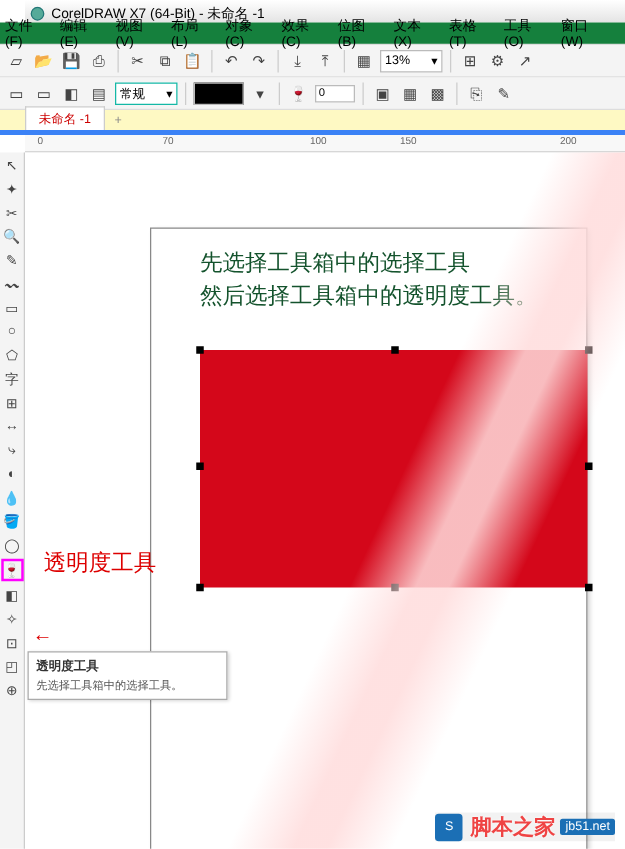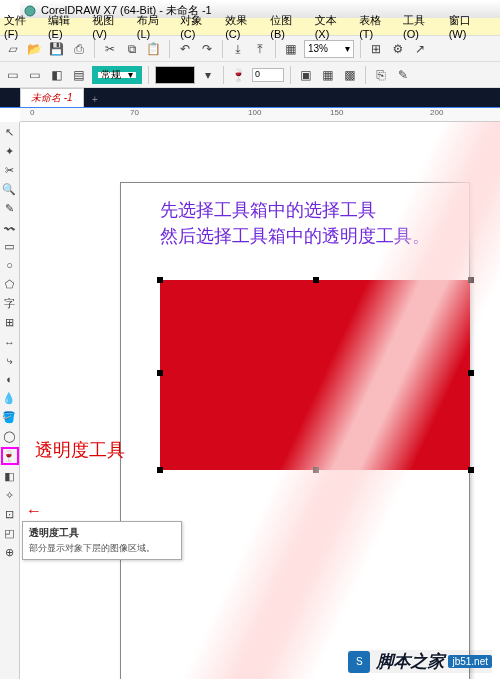--- a/index.html
+++ b/index.html
@@ -1,50 +1,50 @@
 <!DOCTYPE html>
 <html><head>
 <meta charset="utf-8">
 <style>
 * { box-sizing: border-box; margin: 0; padding: 0; font-family: "Microsoft YaHei", sans-serif; }
 body { width: 500px; height: 679px; background: #fff; overflow: hidden; position: relative; }
 .titlebar { height: 18px; background: linear-gradient(#fff,#e4e4e4); display: flex; align-items: flex-end; padding: 0 4px; font-size: 11px; margin-left: 20px; }
 .titlebar svg { margin-right: 4px; }
-.menubar { height: 18px; background: #fef9c3; display: flex; align-items: center; padding: 0 4px; font-size: 11px; border-bottom: 1px solid #ddd; }
+.menubar { height: 18px; background: #15803d; display: flex; align-items: center; padding: 0 4px; font-size: 11px; border-bottom: 1px solid #ddd; }
 .menubar span { margin-right: 10px; cursor: default; }
 .toolbar1, .toolbar2 { height: 26px; background: #f4f4f4; display: flex; align-items: center; padding: 0 4px; gap: 4px; border-bottom: 1px solid #ddd; }
 .tb-btn { width: 18px; height: 18px; display: flex; align-items: center; justify-content: center; font-size: 12px; color: #444; }
 .tb-sep { width: 1px; height: 18px; background: #ccc; margin: 0 2px; }
 .zoom-box { width: 50px; height: 18px; border: 1px solid #bbb; background: #fff; font-size: 10px; padding: 0 3px; display: flex; align-items: center; }
-.style-box { width: 50px; height: 18px; border: 6px solid #14b8a6; background: #fff; font-size: 10px; display: flex; align-items: center; padding: 0 3px; }
+.style-box { width: 50px; height: 18px; border: 1px solid #14b8a6; background: #fff; font-size: 10px; display: flex; align-items: center; padding: 0 3px; }
 .color-box { width: 40px; height: 18px; border: 1px solid #bbb; background: #000; }
-.tabbar { height: 20px; background: #0f172a; border-bottom: 1px solid #3b82f6; display: flex; align-items: flex-end; padding-left: 20px; font-size: 10px; font-style: italic; }
+.tabbar { height: 20px; background: #fef9c3; border-bottom: 4px solid #3b82f6; display: flex; align-items: flex-end; padding-left: 20px; font-size: 10px; }
 .tab { padding: 2px 10px; background: #fff; border: 1px solid #ccc; border-bottom: none; color: #c00; }
 .tab-add { padding: 2px 8px; color: #888; }
 .workspace { position: relative; height: 580px; background: #fff; }
 .ruler-h { position: absolute; top: 0; left: 20px; right: 0; height: 14px; background: #f8f8f8; border-bottom: 1px solid #ccc; font-size: 8px; overflow: hidden; }
 .ruler-h span { position: absolute; top: 0; color: #666; }
 .toolbox { position: absolute; top: 14px; left: 0; width: 20px; bottom: 0; background: #f4f4f4; border-right: 1px solid #ccc; display: flex; flex-direction: column; align-items: center; padding-top: 2px; gap: 3px; }
 .tool { width: 16px; height: 16px; display: flex; align-items: center; justify-content: center; font-size: 11px; color: #444; }
 .tool.highlight { border: 2px solid #f0f; width: 18px; height: 18px; }
 .canvas { position: absolute; top: 14px; left: 20px; right: 0; bottom: 0; background: #fff; overflow: hidden; }
 .page { position: absolute; top: 60px; left: 100px; width: 350px; height: 500px; border: 1px solid #888; box-shadow: 2px 2px 4px rgba(0,0,0,0.2); background: #fff; }
 .red-rect { position: absolute; top: 158px; left: 140px; width: 310px; height: 190px; background: #d4071a; }
 .handle { position: absolute; width: 6px; height: 6px; background: #000; }
-.anno-text { position: absolute; top: 75px; left: 140px; font-size: 18px; color: #6d28d9; line-height: 26px; }
+.anno-text { position: absolute; top: 75px; left: 140px; font-size: 18px; color: #14532d; line-height: 26px; }
 .tool-label { position: absolute; top: 330px; left: 35px; font-size: 18px; color: #d00; }
 .arrow { position: absolute; top: 392px; left: 26px; color: #d00; font-size: 16px; }
 .tooltip { position: absolute; top: 413px; left: 22px; width: 160px; background: #fff; border: 1px solid #aaa; box-shadow: 1px 1px 3px rgba(0,0,0,0.2); padding: 4px 6px; font-size: 10px; }
 .tooltip .tt-title { font-weight: bold; color: #333; margin-bottom: 2px; }
 .tooltip .tt-desc { color: #555; font-size: 9px; }
 .diag-band { position: absolute; top: -40px; left: 260px; width: 120px; height: 800px; background: linear-gradient(to right, rgba(255,255,255,0) 0%, rgba(255,220,220,0.85) 40%, rgba(255,220,220,0.85) 60%, rgba(255,255,255,0) 100%); transform: rotate(25deg); pointer-events: none; }
 .watermark { position: absolute; bottom: 6px; right: 8px; display: flex; align-items: center; font-size: 15px; color: #fff; background: rgba(0,0,0,0.05); }
 .watermark .wm-box { background: #1b6fb5; width: 22px; height: 22px; border-radius: 3px; margin-right: 6px; display:flex;align-items:center;justify-content:center;font-size:10px;color:#fff; }
 .watermark .wm-url { background: #1b6fb5; color:#fff; padding:1px 4px; font-size:10px; margin-left:4px; border-radius:2px;}
-.watermark .wm-text { color: #0f172a; font-size: 17px; font-weight: bold; text-shadow: 0 0 2px #fff; font-style: italic; }
+.watermark .wm-text { color: #ef4444; font-size: 17px; font-weight: bold; text-shadow: 0 0 2px #fff; }
 .num-box { position:absolute; width:32px; height:14px; border:1px solid #bbb; background:#fff; font-size:9px; padding:0 2px; }
 </style>
 </head>
 <body>
 
 <div class="titlebar">
   <svg width="13" height="13">
       <circle cx="6" cy="6" r="5" fill="#5a9" stroke="#277"></circle>
     </svg>
   <span>CorelDRAW X7 (64-Bit) - 未命名 -1</span>
@@ -118,22 +118,22 @@
 <div class="tabbar">
   <div class="tab">未命名 -1</div>
   <div class="tab-add">+</div>
 </div>
 
 <div class="workspace">
   <div class="ruler-h">
     <span style="left:10px">0</span>
     <span style="left:110px">70</span>
     <span style="left:228px">100</span>
-    <span style="left:310px">150</span>
-    <span style="left:410px">200</span>
+    <span style="left:300px">150</span>
+    <span style="left:428px">200</span>
   </div>
 
   <div class="toolbox">
     <div class="tool">↖</div>
     <div class="tool">✦</div>
     <div class="tool">✂</div>
     <div class="tool">🔍</div>
     <div class="tool">✎</div>
     <div class="tool">〰</div>
     <div class="tool">▭</div>
@@ -173,21 +173,21 @@
     </div>
 
     <div class="diag-band"></div>
   </div>
 
   <div class="tool-label">透明度工具</div>
   <div class="arrow">←</div>
 
   <div class="tooltip">
     <div class="tt-title">透明度工具</div>
-    <div class="tt-desc">部分显示对象下层的图像区域。</div>
+    <div class="tt-desc">先选择工具箱中的选择工具。</div>
   </div>
 </div>
 
 <div class="watermark">
   <div class="wm-box">S</div>
   <span class="wm-text">脚本之家</span>
   <span class="wm-url">jb51.net</span>
 </div>
 
 </body></html>

